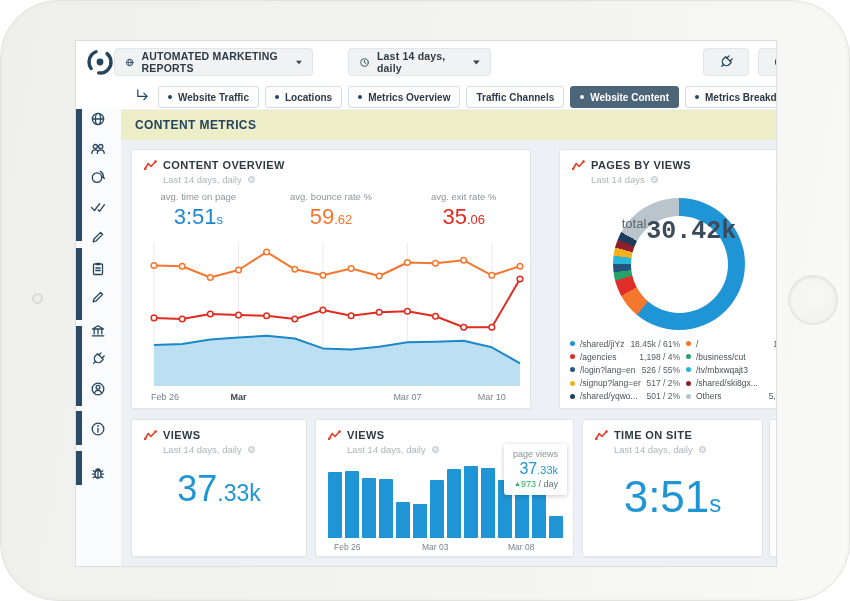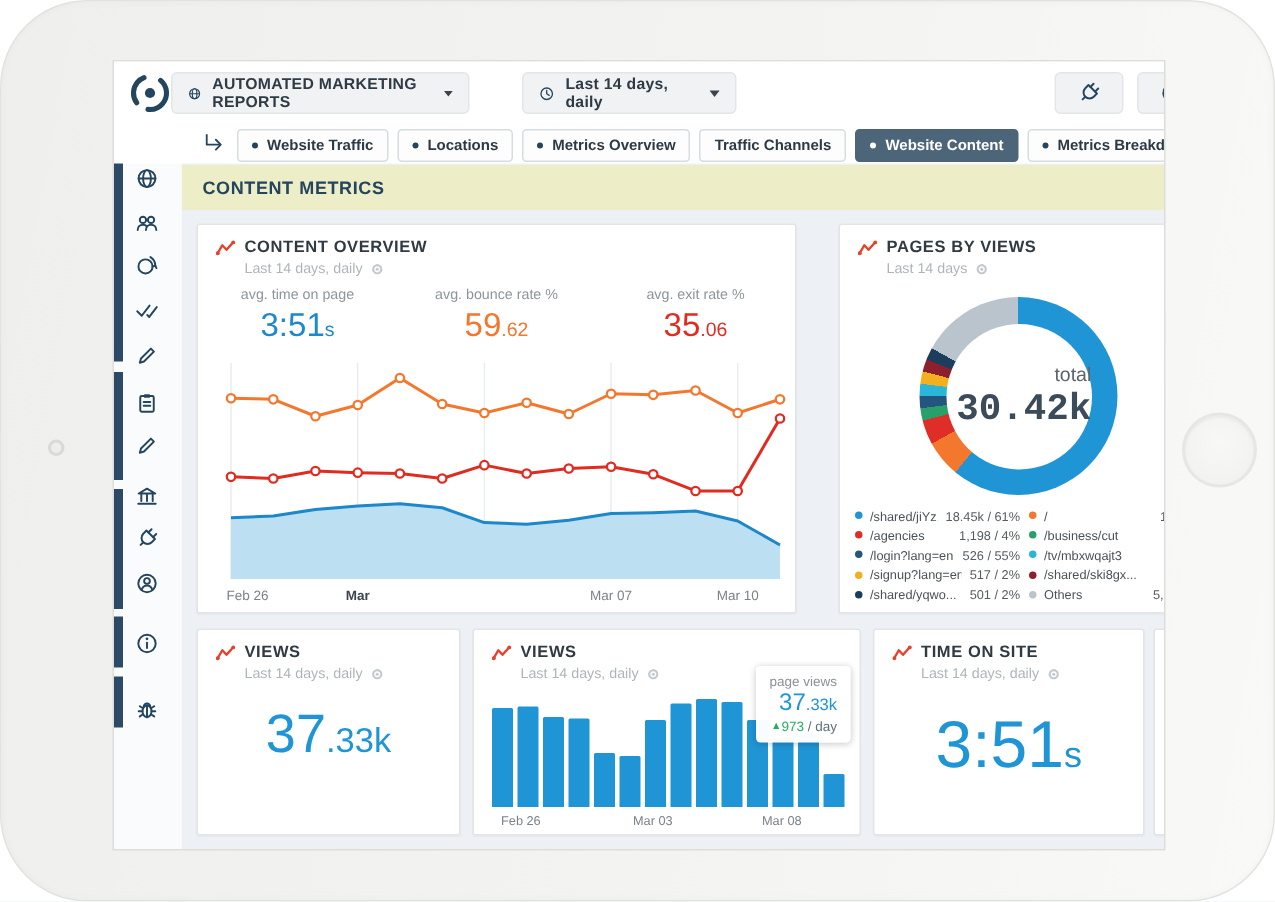--- a/index.html
+++ b/index.html
@@ -71,21 +71,21 @@
   .metric{flex:1;text-align:center;}
   .metric-label{font-size:9.5px;color:#8d959b;}
   .metric-value{font-size:22px;margin-top:2px;}
   .metric-value .sfx{font-size:13px;}
 
   .linechart{position:absolute;left:6px;top:84px;}
 
   
   .donut{position:absolute;left:53px;top:48px;width:132px;height:132px;border-radius:50%;}
   .donut-hole{position:absolute;left:17.5px;top:17.5px;width:97px;height:97px;border-radius:50%;background:#fff;
-      display:flex;flex-direction:column;align-items:flex-end;justify-content:center;}
+      display:flex;flex-direction:row;align-items:flex-start;justify-content:center;}
   .donut-total-label{font-size:13px;color:#5b646b;}
   .donut-total-value{font-size:25px;font-weight:bold;color:#3c4b5a;margin-top:1px;font-family:Liberation Mono, monospace;}
   .legend-col{position:absolute;top:187px;font-size:8.5px;color:#4a5258;}
   .legend-col.lc-left{left:10px;width:110px;}
   .legend-col.lc-right{left:126px;width:128px;}
   .legend-row{display:flex;align-items:center;height:13.2px;gap:5px;}
   .legend-dot{width:5px;height:5px;border-radius:50%;flex:0 0 auto;}
   .legend-label{flex:1;white-space:nowrap;overflow:hidden;}
   .legend-val{white-space:nowrap;color:#555c62;text-align:right;}
 

